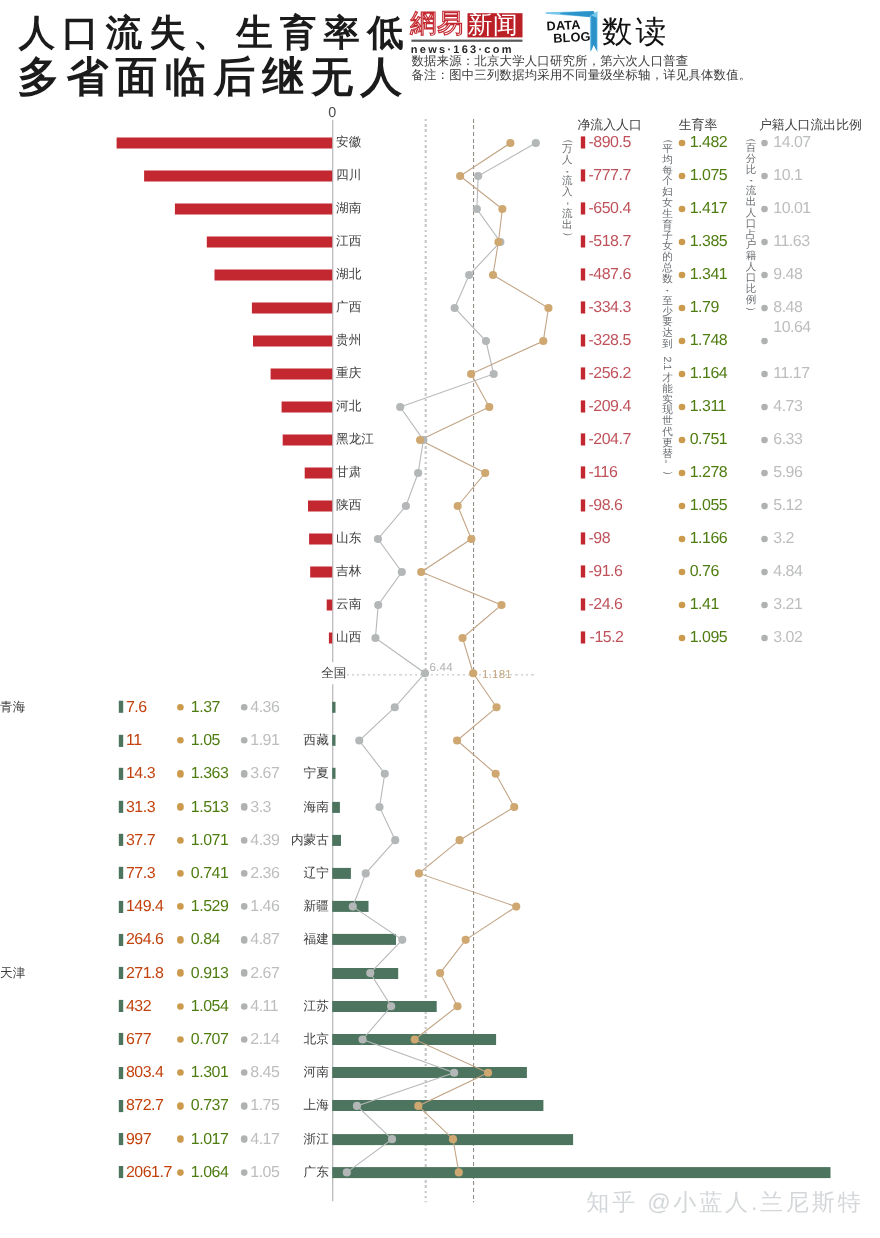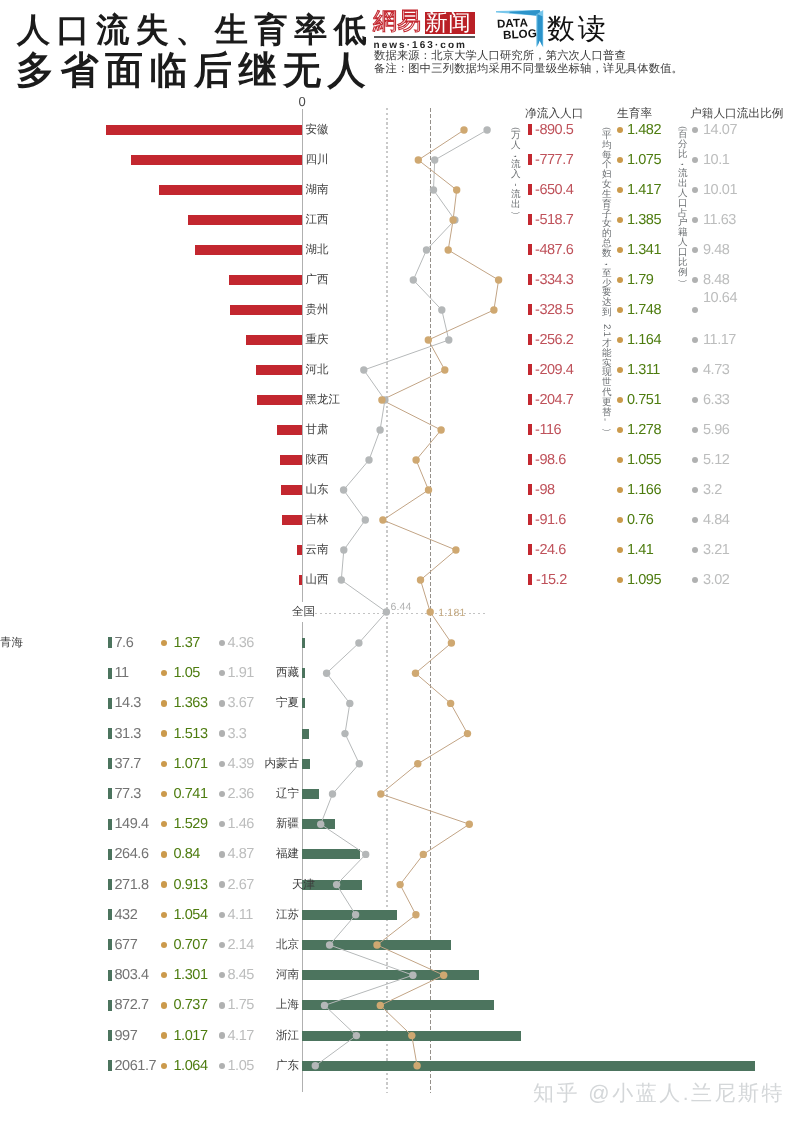--- a/index.html
+++ b/index.html
@@ -55,21 +55,21 @@
 
   .colhead{position:absolute;font-size:11.7px;color:#3d3d3d;white-space:nowrap;letter-spacing:0.0px;}
   .vnote{position:absolute;font-size:9.6px;color:#6a6e71;width:9px;text-align:center;}
   .vnote i{display:block;font-style:normal;height:9.85px;line-height:9.85px;}
   .vnote i.rot{transform:rotate(90deg);}
   .vnote i.rot2{transform:translateX(2px) rotate(90deg);}
   .vnote i.rot3{transform:translate(1px,-1px) rotate(90deg);}
   .vnote i.run{height:21px;line-height:21px;transform:rotate(90deg);white-space:nowrap;letter-spacing:-0.3px;}
   .val{position:absolute;font-size:14.5px;white-space:nowrap;letter-spacing:-0.45px;}
   .val.v-red{color:#bf515a;}
-  .val.v-dark{color:#737373;}
+  .val.v-dark{color:#c2410c;}
   .val.v-orange{color:#4d7c0f;}
   .val.v-grey{color:#bcbdbd;}
   .sq{position:absolute;width:4.4px;height:11.2px;}
   .sq.s-red{background:#C3272F;}
   .sq.s-green{background:#4C745E;}
   .dotm{position:absolute;width:6.4px;height:6.4px;border-radius:50%;}
   .dotm.d-orange{background:#cb9a4c;}
   .dotm.d-grey{background:#b0b1b1;}
   #nat-label{position:absolute;font-size:12.5px;color:#3d3d3d;}
   .hdots{position:absolute;height:1.6px;background-image:repeating-linear-gradient(to right,#c3c3c3 0 2px,transparent 2px 4.8px);}
@@ -333,20 +333,21 @@
       <div class="val v-grey" style="left:227.5px;top:665.2px;">1.91</div>
       <div class="bar green" style="left:302px;top:698.4px;width:3.1px;"></div>
       <div class="prov" style="left:0px;top:696.4px;width:299px;text-align:right;">宁夏</div>
       <div class="sq s-green" style="left:107.7px;top:697.6999999999999px;"></div>
       <div class="val v-dark" style="left:114.5px;top:695.4px;">14.3</div>
       <div class="dotm d-orange" style="left:160.9px;top:700.1999999999999px;"></div>
       <div class="val v-orange" style="left:173.5px;top:695.4px;">1.363</div>
       <div class="dotm d-grey" style="left:218.5px;top:700.1999999999999px;"></div>
       <div class="val v-grey" style="left:227.5px;top:695.4px;">3.67</div>
       <div class="bar green" style="left:302px;top:728.6px;width:6.9px;"></div>
+      <div class="prov" style="left:0px;top:726.6px;width:299px;text-align:right;">海南</div>
       <div class="sq s-green" style="left:107.7px;top:727.9px;"></div>
       <div class="val v-dark" style="left:114.5px;top:725.6px;">31.3</div>
       <div class="dotm d-orange" style="left:160.9px;top:730.4px;"></div>
       <div class="val v-orange" style="left:173.5px;top:725.6px;">1.513</div>
       <div class="dotm d-grey" style="left:218.5px;top:730.4px;"></div>
       <div class="val v-grey" style="left:227.5px;top:725.6px;">3.3</div>
       <div class="bar green" style="left:302px;top:758.8px;width:8.3px;"></div>
       <div class="prov" style="left:0px;top:756.8px;width:299px;text-align:right;">内蒙古</div>
       <div class="sq s-green" style="left:107.7px;top:758.0999999999999px;"></div>
       <div class="val v-dark" style="left:114.5px;top:755.8px;">37.7</div>
@@ -372,21 +373,21 @@
       <div class="val v-grey" style="left:227.5px;top:816.2px;">1.46</div>
       <div class="bar green" style="left:302px;top:849.4px;width:58.1px;"></div>
       <div class="prov" style="left:0px;top:847.4px;width:299px;text-align:right;">福建</div>
       <div class="sq s-green" style="left:107.7px;top:848.6999999999999px;"></div>
       <div class="val v-dark" style="left:114.5px;top:846.4px;">264.6</div>
       <div class="dotm d-orange" style="left:160.9px;top:851.1999999999999px;"></div>
       <div class="val v-orange" style="left:173.5px;top:846.4px;">0.84</div>
       <div class="dotm d-grey" style="left:218.5px;top:851.1999999999999px;"></div>
       <div class="val v-grey" style="left:227.5px;top:846.4px;">4.87</div>
       <div class="bar green" style="left:302px;top:879.6px;width:59.7px;"></div>
-      <div class="prov" style="left:0px;top:877.6px;width:299px;text-align:right;padding-left:16px;">天津</div>
+      <div class="prov" style="left:0px;top:877.6px;width:299px;">天津</div>
       <div class="sq s-green" style="left:107.7px;top:878.9px;"></div>
       <div class="val v-dark" style="left:114.5px;top:876.6px;">271.8</div>
       <div class="dotm d-orange" style="left:160.9px;top:881.4px;"></div>
       <div class="val v-orange" style="left:173.5px;top:876.6px;">0.913</div>
       <div class="dotm d-grey" style="left:218.5px;top:881.4px;"></div>
       <div class="val v-grey" style="left:227.5px;top:876.6px;">2.67</div>
       <div class="bar green" style="left:302px;top:909.8px;width:94.9px;"></div>
       <div class="prov" style="left:0px;top:907.8px;width:299px;text-align:right;">江苏</div>
       <div class="sq s-green" style="left:107.7px;top:909.0999999999999px;"></div>
       <div class="val v-dark" style="left:114.5px;top:906.8px;">432</div>

